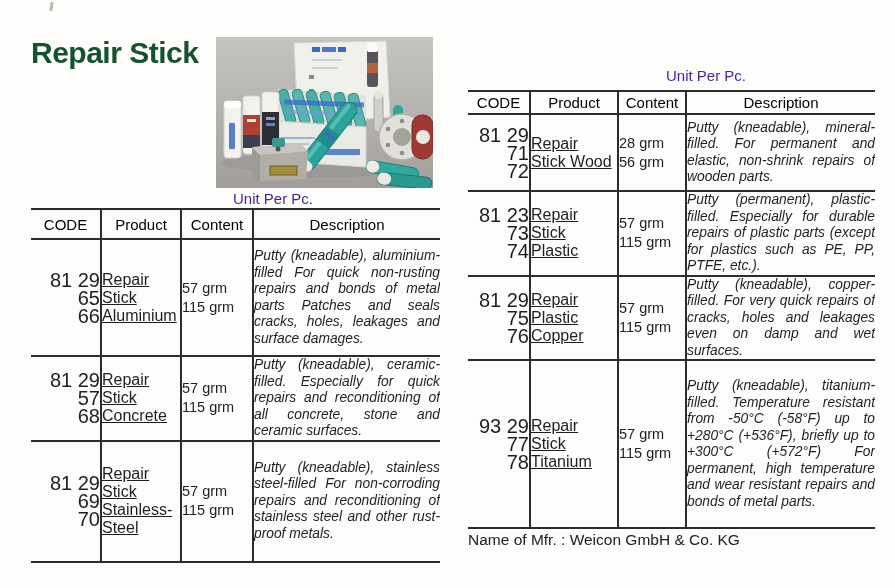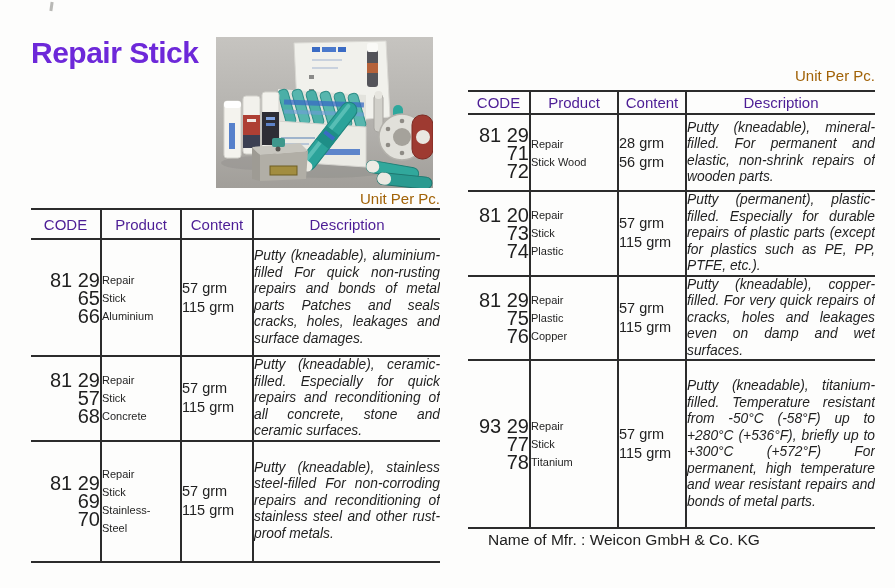--- a/index.html
+++ b/index.html
@@ -13,65 +13,65 @@
   }
   .abs { position: absolute; }
 
   
   .artifact { left: 50px; top: 2px; width: 3px; height: 9px; background: #b9b9b6; transform: rotate(8deg); }
 
   
   .page-title {
     left: 31px; top: 36px;
     font-size: 30px; font-weight: bold; letter-spacing: -0.5px;
-    color: #6d28d9;
+    color: #14532d;
   }
 
   
   .photo { left: 216px; top: 37px; width: 217px; height: 151px; }
 
   
   .unit-label {
-    font-size: 15px; color: #a16207; text-align: right;
+    font-size: 15px; color: #4c1d95; 
   }
   .unit-left  { left: 233px; top: 190px; width: 207px; }
   .unit-right { left: 666px; top: 67px;  width: 209px; }
 
   
   table.tbl {
     border-collapse: collapse; table-layout: fixed;
     border-top: 2px solid #2c2c2c; border-bottom: 2px solid #2c2c2c;
     color: #1f1f1f;
   }
   .tbl-left  { left: 31px;  top: 208px; width: 409px; }
   .tbl-right { left: 468px; top: 90px;  width: 407px; }
   table.tbl th, table.tbl td { padding: 0; vertical-align: middle; overflow: hidden; }
   table.tbl th + th, table.tbl td + td { border-left: 2px solid #2c2c2c; }
   table.tbl tbody tr { border-top: 2px solid #2c2c2c; }
   table.tbl th {
-    font-weight: normal; font-size: 15px; text-align: center; color: #4c1d95;
+    font-weight: normal; font-size: 15px; text-align: center; color: #000000;
   }
   td.code {
     font-size: 20px; line-height: 18px; text-align: right;
     padding-right: 6px; white-space: pre-line;
   }
   td.prod {
-    font-size: 11px; line-height: 18px; text-align: left;
-    padding-left: 6px; white-space: pre-line;
+    font-size: 16px; line-height: 18px; text-align: left;
+    padding-left: 6px; white-space: pre-line; text-decoration: underline;
   }
   td.cont {
     font-size: 14.5px; line-height: 19px; text-align: left; white-space: pre-line;
   }
   td.desc {
     font-size: 13.8px; line-height: 16.5px; text-align: justify;
     padding: 2px 4px 2px 5px; vertical-align: middle; font-style: italic;
   }
 
   
-  .mfr-line { left: 488px; top: 531px; font-size: 15.5px; color: #202020; }
+  .mfr-line { left: 468px; top: 531px; font-size: 15.5px; color: #202020; }
 </style>
 </head>
 <body>
 
 <div class="abs artifact"></div>
 
 <div class="abs page-title">Repair Stick</div>
 
 <svg class="abs photo" viewBox="0 0 217 151" xmlns="http://www.w3.org/2000/svg">
   <defs>
@@ -264,21 +264,21 @@
     <tr style="height:77px">
       <td class="code">81 29 71
 72</td>
       <td class="prod">Repair
 Stick Wood</td>
       <td class="cont">28 grm
 56 grm</td>
       <td class="desc">Putty (kneadable), mineral-filled. For permanent and elastic, non-shrink repairs of wooden parts.</td>
     </tr>
     <tr style="height:81px">
-      <td class="code">81 20 73
+      <td class="code">81 23 73
 74</td>
       <td class="prod">Repair
 Stick
 Plastic</td>
       <td class="cont">57 grm
 115 grm</td>
       <td class="desc">Putty (permanent), plastic-filled. Especially for durable repairs of plastic parts (except for plastics such as PE, PP, PTFE, etc.).</td>
     </tr>
     <tr style="height:83px">
       <td class="code">81 29 75

